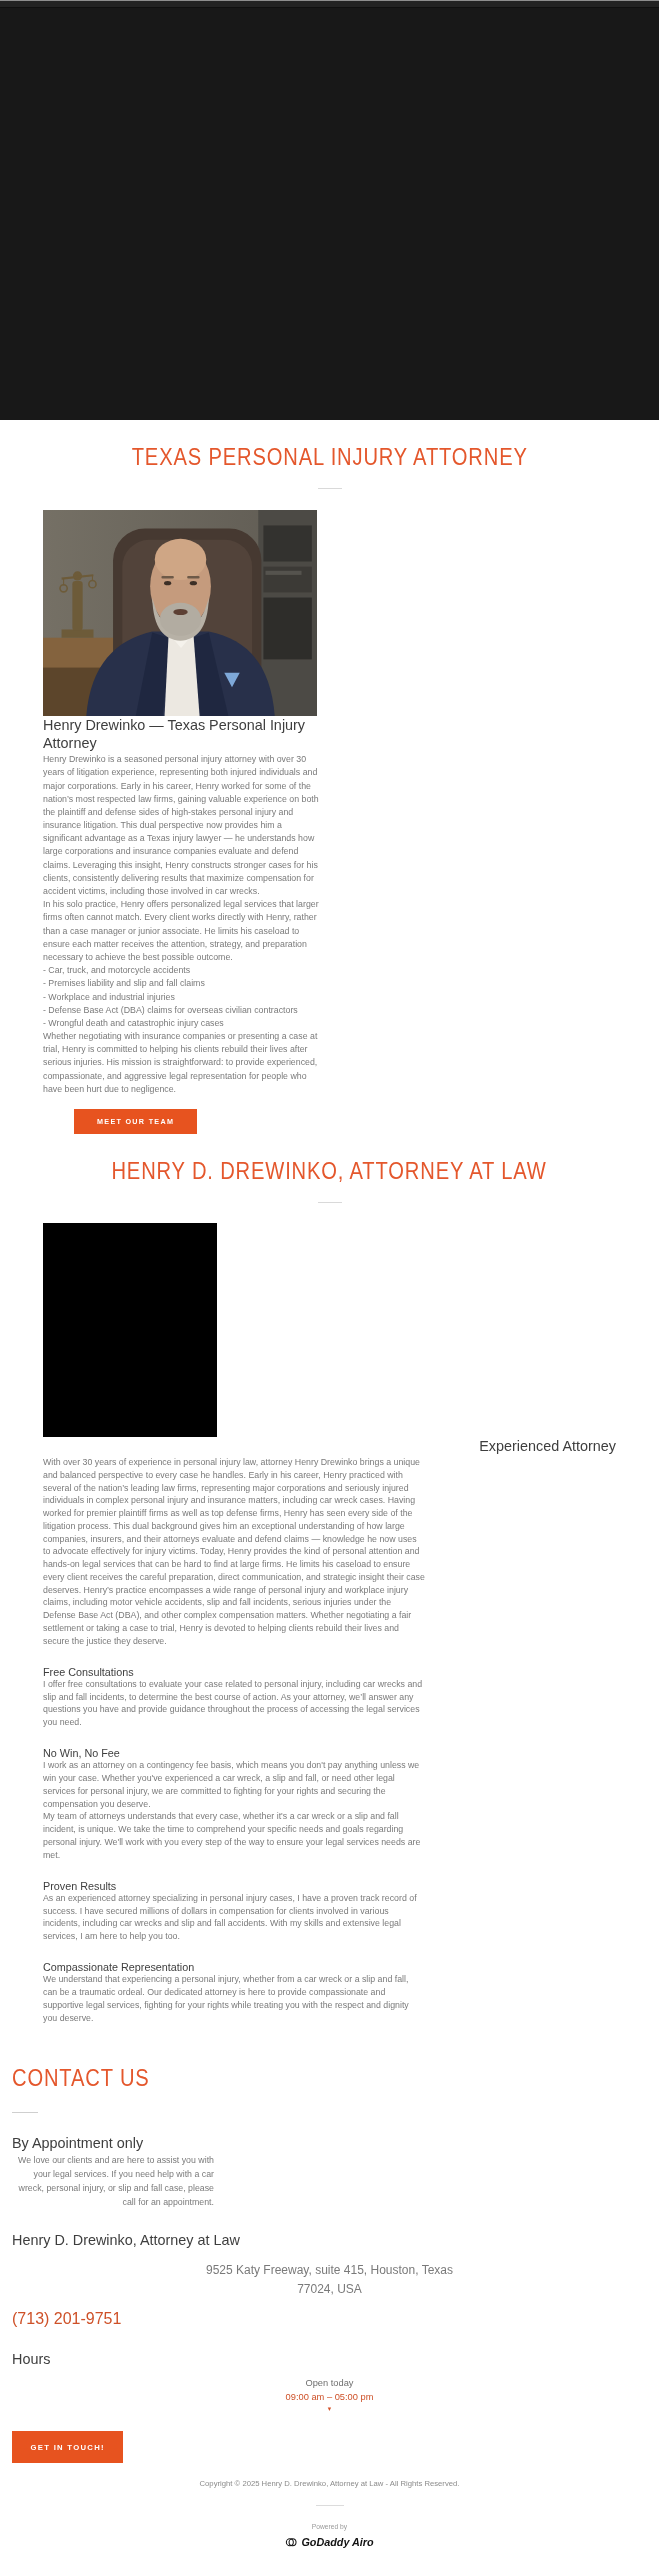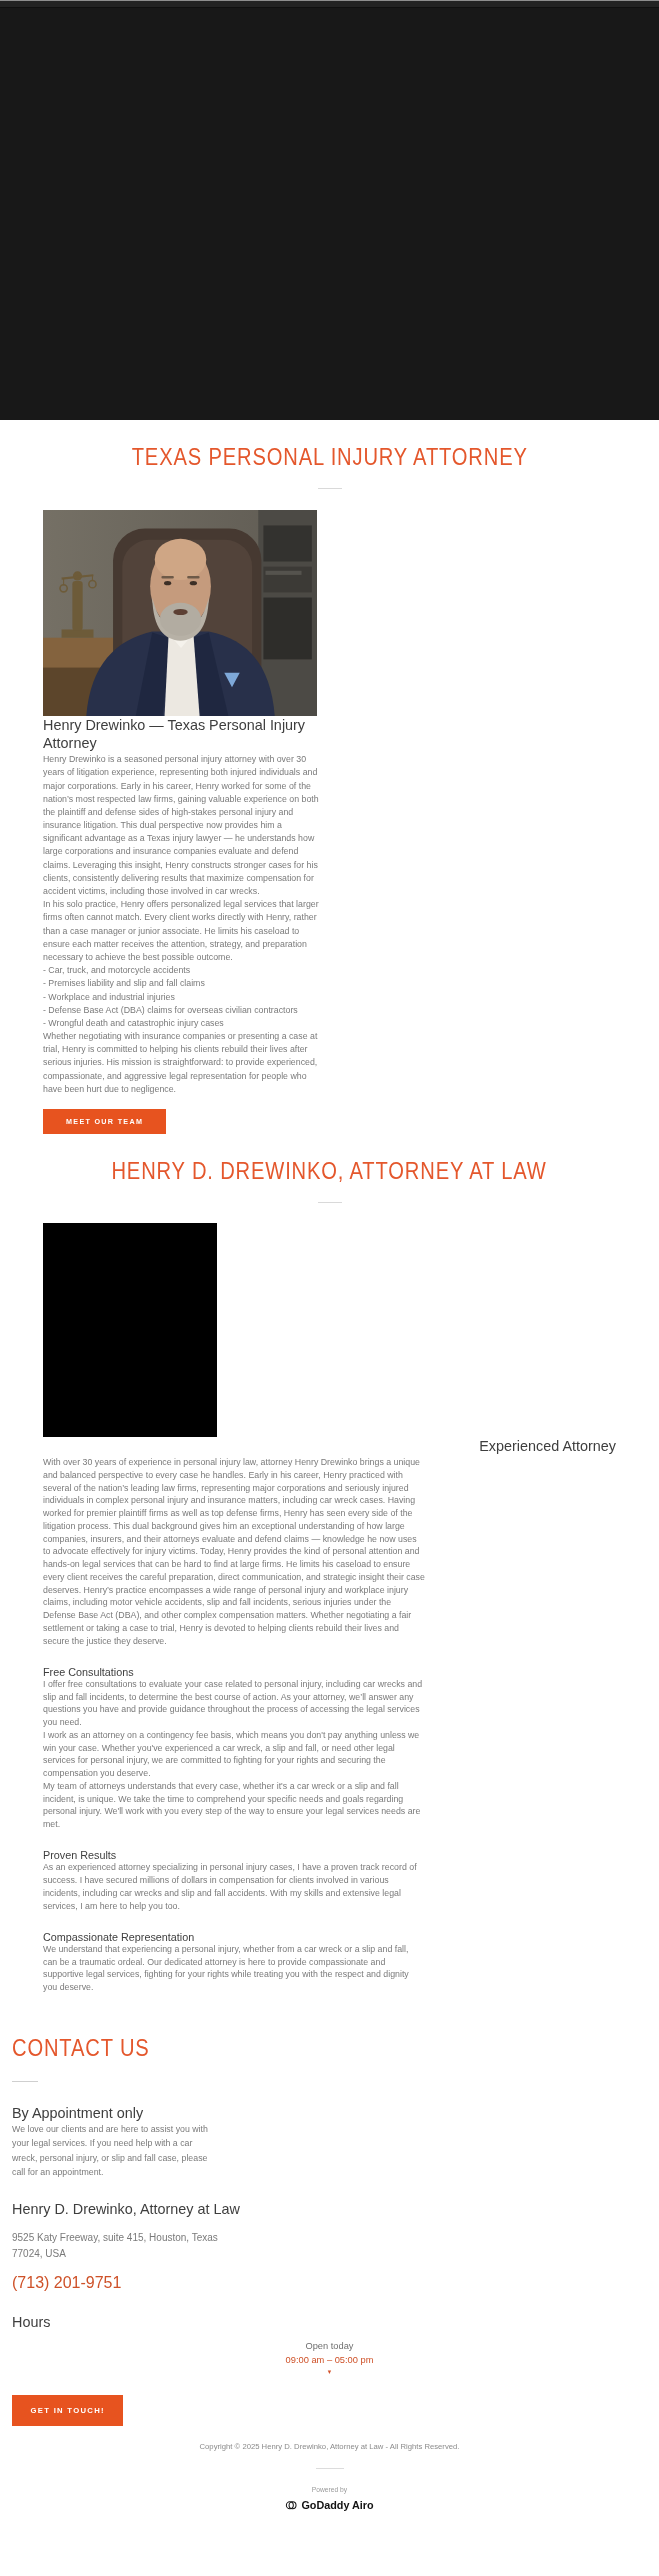--- a/index.html
+++ b/index.html
@@ -15,50 +15,50 @@
   .container-wide{width:635px;margin:0 auto;}
   h1.big{margin:0;text-align:center;font-weight:500;font-size:24px;color:#E4572C;line-height:1.15;}
   h1.big .cond{display:inline-block;transform:scaleX(.84);transform-origin:center;letter-spacing:1px;white-space:nowrap;}
   h1.big.left{text-align:left;}
   h1.big.left .cond{transform-origin:left center;}
   .divider{width:24px;height:1px;background:#d9d9d9;margin:17.5px auto 0;}
   .divider.left{margin:19.6px 0 0 0;width:26px;background:#cfcfcf;}
   h3.sub{font-size:14.4px;color:#3e3e3e;font-weight:400;margin:0;line-height:1.3;}
   h4.feature{font-size:10.8px;color:#3e3e3e;font-weight:400;margin:18.5px 0 0;}
   p.body{font-size:8.8px;line-height:1.5;color:#7a7a7a;margin:0;}
-  .w535{width:276px;} .w742{width:382px;} .w392{width:202px;}
+  .w535{width:276px;} .w742{width:382px;} .w392{width:202px;text-align:right;}
   .mt20{margin-top:10.3px;} .mt16{margin-top:7.2px;} .mt26{margin-top:13.4px;}
   .list-line{display:block;}
   .btn{display:inline-block;background:#E7531F;color:#ffffff;font-weight:700;border:none;cursor:pointer;font-family:"Liberation Sans",sans-serif;}
-  .btn.meet{font-size:7.2px;letter-spacing:1.3px;padding:7.7px 23px;margin-top:13.4px;}
+  .btn.meet{font-size:7.2px;letter-spacing:1.3px;padding:7.7px 23px;margin-top:13.4px;margin-left:31px;}
   .btn.touch{font-size:7.7px;letter-spacing:1.3px;padding:11.3px 18.5px;margin-top:18.5px;}
   
   .photo{width:274px;height:206px;margin-top:20.6px;display:block;background:#6e6a61;}
   .intro-h3{margin-top:6.2px;width:278px;}
   
   .about{margin-top:23px;}
   .video{width:174px;height:214px;background:#000;margin-top:20.6px;}
   .about-h3{margin-top:13.4px;font-size:12.4px;text-align:right;}
   
   .contact{margin-top:40px;}
   .contact h3.sub{margin-top:21.6px;}
   .firm-name{margin-top:23px;}
-  .address{margin-top:11.3px;font-size:10px;line-height:1.6;color:#7a7a7a;}
+  .address{margin-top:11.3px;font-size:12px;line-height:1.6;color:#7a7a7a;text-align:center;}
   .phone{display:inline-block;margin-top:11.3px;font-size:16px;color:#CE5128;text-decoration:none;cursor:pointer;}
   .hours-h{margin-top:17.5px;}
   .hours-row{margin-top:9.3px;font-size:9.3px;cursor:pointer;display:flex;align-items:center;gap:4.1px;flex-direction:column;}
   .hours-label{color:#6f6f6f;}
   .hours-time{color:#CE5128;}
   .caret{color:#D4532B;font-size:6.7px;line-height:1;}
   
   footer{text-align:center;margin-top:15.5px;}
   .copyright{font-size:7.7px;color:#8b8b8b;}
   .footer-divider{width:28px;height:0.5px;background:#dcdcdc;margin:17px auto 0;}
   .powered{font-size:6.7px;color:#9a9a9a;margin-top:17.5px;}
-  .gd-logo{margin-top:6.2px;display:inline-flex;align-items:center;gap:3.6px;color:#111;cursor:pointer;}
+  .gd-logo{margin-top:6.2px;display:inline-flex;align-items:center;gap:3.6px;color:#111;cursor:pointer;font-style:italic;}
   .gd-word{font-size:10.8px;font-weight:700;color:#121212;}
 </style>
 </head>
 <body>
 
 <div class="hero">
   <div class="hero-strip"></div>
 </div>
 
 <section style="padding-top:23px;">
@@ -145,20 +145,21 @@
 
   <div class="container">
     <div class="video"></div>
 
     <h3 class="sub about-h3">Experienced Attorney</h3>
     <p class="body w742 mt16" style="line-height:1.45;">With over 30 years of experience in personal injury law, attorney Henry Drewinko brings a unique and balanced perspective to every case he handles. Early in his career, Henry practiced with several of the nation’s leading law firms, representing major corporations and seriously injured individuals in complex personal injury and insurance matters, including car wreck cases. Having worked for premier plaintiff firms as well as top defense firms, Henry has seen every side of the litigation process. This dual background gives him an exceptional understanding of how large companies, insurers, and their attorneys evaluate and defend claims — knowledge he now uses to advocate effectively for injury victims. Today, Henry provides the kind of personal attention and hands-on legal services that can be hard to find at large firms. He limits his caseload to ensure every client receives the careful preparation, direct communication, and strategic insight their case deserves. Henry’s practice encompasses a wide range of personal injury and workplace injury claims, including motor vehicle accidents, slip and fall incidents, serious injuries under the Defense Base Act (DBA), and other complex compensation matters. Whether negotiating a fair settlement or taking a case to trial, Henry is devoted to helping clients rebuild their lives and secure the justice they deserve.</p>
 
     <h4 class="feature">Free Consultations</h4>
     <p class="body w742 mt16" style="line-height:1.45;">I offer free consultations to evaluate your case related to personal injury, including car wrecks and slip and fall incidents, to determine the best course of action. As your attorney, we’ll answer any questions you have and provide guidance throughout the process of accessing the legal services you need.</p>
 
+    <h4 class="feature">No Win, No Fee</h4>
     <p class="body w742 mt16" style="line-height:1.45;">I work as an attorney on a contingency fee basis, which means you don't pay anything unless we win your case. Whether you've experienced a car wreck, a slip and fall, or need other legal services for personal injury, we are committed to fighting for your rights and securing the compensation you deserve.</p>
 
     <p class="body w742 mt16" style="line-height:1.45;">My team of attorneys understands that every case, whether it's a car wreck or a slip and fall incident, is unique. We take the time to comprehend your specific needs and goals regarding personal injury. We'll work with you every step of the way to ensure your legal services needs are met.</p>
 
     <h4 class="feature">Proven Results</h4>
     <p class="body w742 mt16" style="line-height:1.45;">As an experienced attorney specializing in personal injury cases, I have a proven track record of success. I have secured millions of dollars in compensation for clients involved in various incidents, including car wrecks and slip and fall accidents. With my skills and extensive legal services, I am here to help you too.</p>
 
     <h4 class="feature">Compassionate Representation</h4>
     <p class="body w742 mt16" style="line-height:1.45;">We understand that experiencing a personal injury, whether from a car wreck or a slip and fall, can be a traumatic ordeal. Our dedicated attorney is here to provide compassionate and supportive legal services, fighting for your rights while treating you with the respect and dignity you deserve.</p>
   </div>

